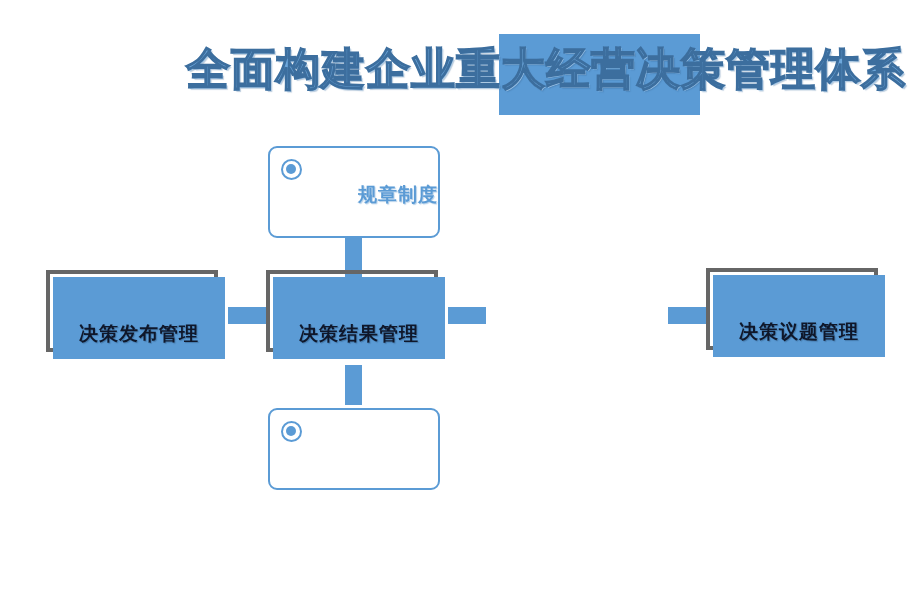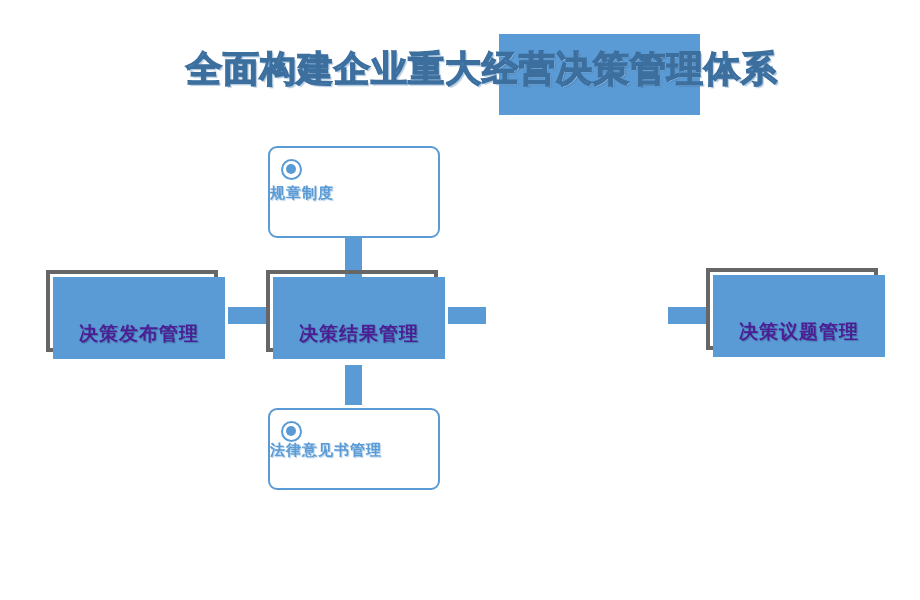--- a/index.html
+++ b/index.html
@@ -29,21 +29,21 @@
     height: 81px;
     background: #5B9BD5;
   }
   .title-text {
     position: absolute;
     left: 186px;
     top: 46px;
     width: 560px;
     height: 46px;
     line-height: 46px;
-    font-size: 36px;
+    font-size: 44px;
     font-weight: bold;
     letter-spacing: 1px;
     white-space: nowrap;
     color: #6EA8DC;
     -webkit-text-stroke: 1.4px #3C6E9E;
     text-shadow:
        1px 1px 0 #9ec4e6,
        2px 2px 1px rgba(60,110,158,0.35);
     z-index: 3;
   }
@@ -70,43 +70,43 @@
     height: 100%;
     background: #5B9BD5;
     box-sizing: border-box;
     display: flex;
     align-items: center;
     justify-content: center;
   }
   .pbox .fill span {
     font-size: 19px;
     font-weight: bold;
-    color: #4c1d95;
+    color: #0f172a;
     letter-spacing: 1px;
     text-shadow: 1px 1px 1px rgba(40,80,120,0.45);
     white-space: nowrap;
     margin-top: 32px;
   }
 
   
   .cbox {
     position: absolute;
     background: #ffffff;
     border: 2px solid #5B9BD5;
     border-radius: 9px;
     box-sizing: border-box;
   }
   .cbox .label {
     position: absolute;
     left: 0;
     right: 0;
     top: 50%;
     transform: translateY(-40%);
-    text-align: left;
-    font-size: 15px;
+    text-align: right;
+    font-size: 19px;
     font-weight: bold;
     color: #5B9BD5;
     letter-spacing: 1px;
     text-shadow: 1px 1px 1px rgba(120,170,215,0.55);
     white-space: nowrap;
   }
   .radio {
     position: absolute;
     left: 11px;
     top: 11px;
@@ -181,16 +181,15 @@
     <div class="frame"></div>
     <div class="fill">
       <span>决策议题管理</span>
     </div>
   </div>
 
   <div class="conn-v" style="left:345px; top:365px; height:40px;"></div>
 
   <div class="cbox" style="left:268px; top:408px; width:172px; height:82px;">
     <span class="radio"></span>
-    <div class="label">法律意见书管理</div>
   </div>
 
 </div>
 
 </body></html>

